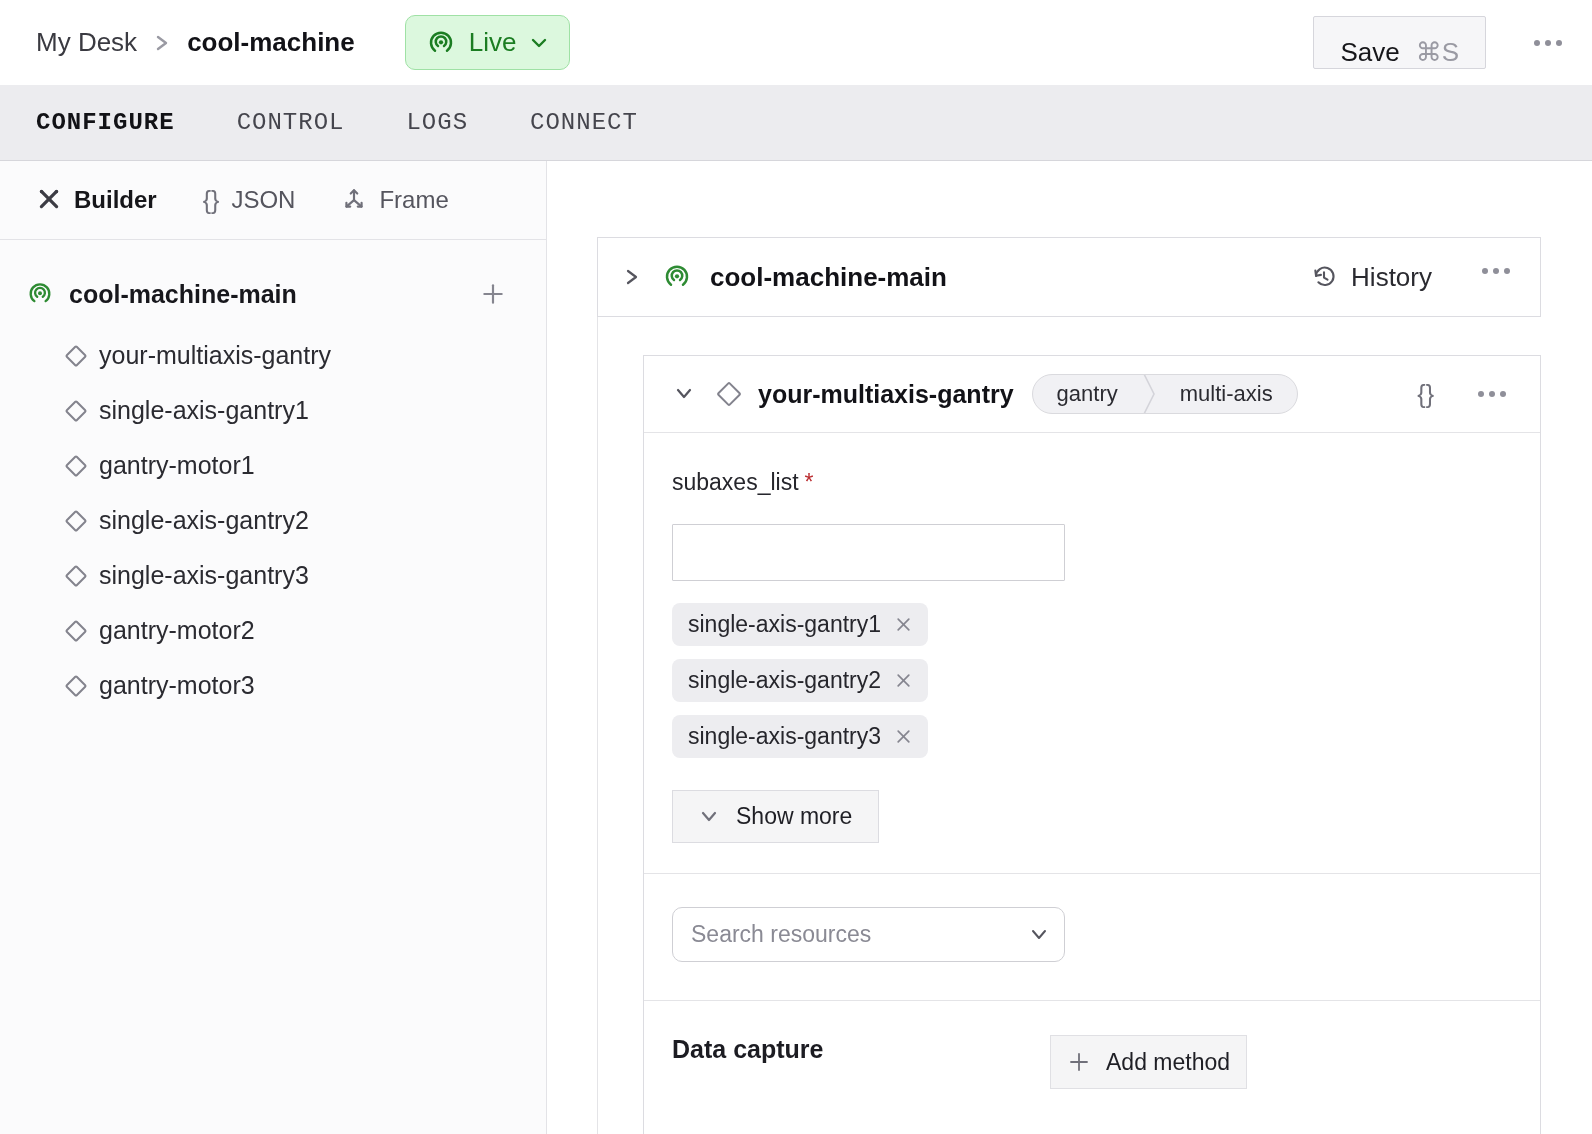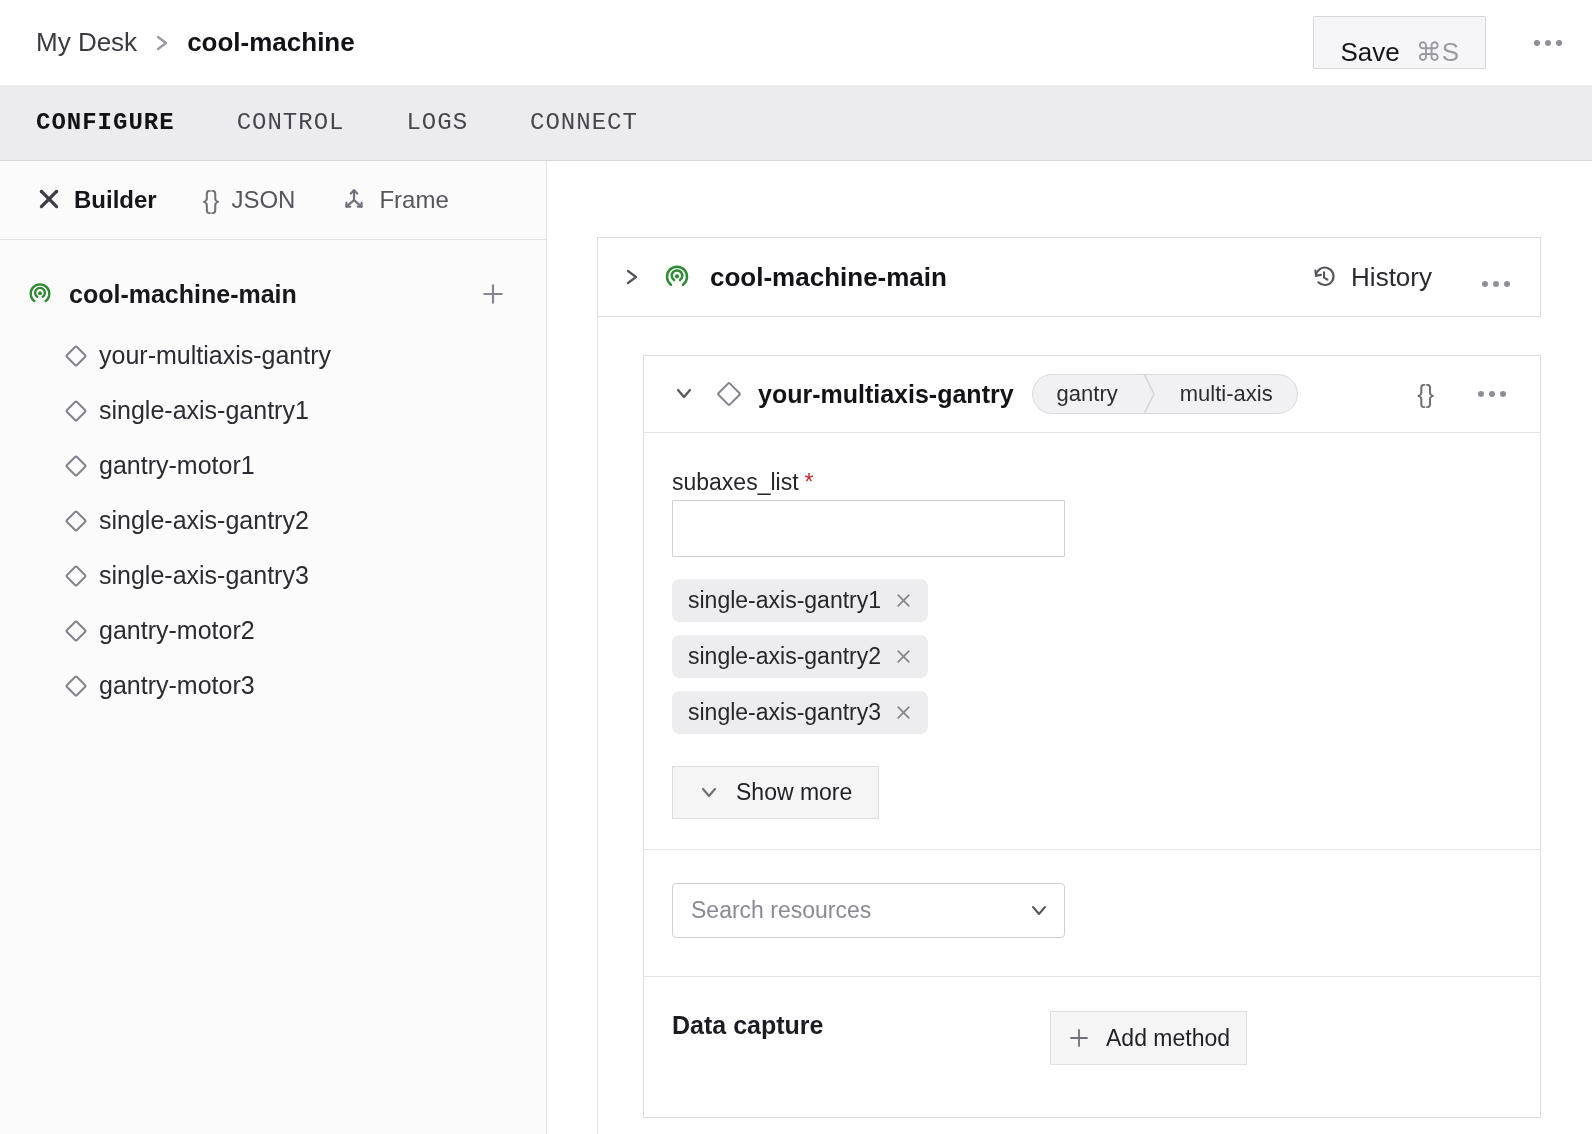--- a/index.html
+++ b/index.html
@@ -46,52 +46,52 @@
   .diamond { width:16px; height:16px; border:2px solid #83838d; border-radius:2px; transform:rotate(45deg); flex-shrink:0; }
   .diamond.lg { width:18px; height:18px; border-width:2px; }
 
   
   .content { flex:1; position:relative; padding-left:50px; background:#fff; }
   .connector { position:absolute; left:50px; top:156px; width:1px; height:817px; background:#e4e4e7; }
 
   .machine-panel { position:relative; z-index:1; margin-top:76px; width:944px; height:80px; background:#fff;
     border:1px solid #dcdce1; display:flex; align-items:center; padding:0 24px; }
   .machine-title { font-size:26px; font-weight:bold; color:#121217; margin-left:18px; }
-  .panel-right { margin-left:auto; display:flex; align-items:flex-end; gap:44px; }
+  .panel-right { margin-left:auto; display:flex; align-items:flex-start; gap:44px; }
   .history-btn { display:flex; align-items:center; gap:13px; font-size:26px; color:#2a2a30; cursor:pointer;
     background:none; border:none; font-family:"Liberation Sans", sans-serif; }
 
   .card { position:relative; z-index:1; margin:38px 0 0 46px; width:898px; background:#fff; border:1px solid #dcdce1; }
   .card-header { height:77px; border-bottom:1px solid #e4e4e7; display:flex; align-items:center; padding:0 28px; }
   .card-title { font-size:25px; font-weight:bold; color:#121217; margin-left:20px; white-space:nowrap; }
   .badge-pill { margin-left:18px; height:40px; display:flex; align-items:center; background:#f1f1f4;
     border:1px solid #dadade; border-radius:20px; overflow:hidden; }
   .badge-seg { font-size:22px; color:#2b2b31; padding:0 24px; display:flex; align-items:center; height:100%; }
   .card-header-right { margin-left:auto; display:flex; align-items:center; gap:38px; }
 
   .section { display:flex; border-bottom:1px solid #e4e4e7; padding:36px 32px 30px 28px; }
   .section:last-child { border-bottom:none; }
   .section-label { width:378px; flex-shrink:0; font-size:25px; font-weight:bold; color:#1c1c22; }
   .section-body { flex:1; }
 
-  .field-label { font-size:23px; color:#26262c; margin-bottom:4px; }
+  .field-label { font-size:23px; color:#26262c; margin-bottom:28px; }
   .required { color:#bb2d31; margin-left:6px; }
   .attr-input { width:393px; height:57px; border:1px solid #cfcfd4; border-radius:1px; background:#fff;
     font-size:23px; padding:0 14px; font-family:"Liberation Sans", sans-serif; outline:none; display:block; }
   .chips { margin-top:22px; display:flex; flex-direction:column; align-items:flex-start; gap:13px; }
   .chip { display:flex; align-items:center; height:43px; padding:0 16px; background:#ededf0; border-radius:8px;
     font-size:23px; color:#26262c; gap:14px; }
   .chip-x { cursor:pointer; display:flex; align-items:center; }
   .show-more { margin-top:32px; height:53px; padding:0 26px; display:flex; align-items:center; gap:17px;
     background:#f5f5f6; border:1px solid #dcdce1; font-size:23px; color:#1f1f25; cursor:pointer;
     font-family:"Liberation Sans", sans-serif; }
 
   .dep-section { padding-top:33px; padding-bottom:38px; }
   .dropdown { position:relative; width:393px; height:55px; }
-  .dropdown input { width:100%; height:100%; border:1px solid #cfcfd4; border-radius:4px; background:#fff;
+  .dropdown input { width:100%; height:100%; border:1px solid #cfcfd4; border-radius:10px; background:#fff;
     font-size:23px; padding:0 46px 0 18px; font-family:"Liberation Sans", sans-serif; outline:none; color:#701a75; }
   .dropdown input::placeholder { color:#8a8a94; opacity:1; }
   .dropdown .dd-chevron { position:absolute; right:16px; top:50%; transform:translateY(-50%); pointer-events:none; }
 
   .dc-section { padding-top:34px; padding-bottom:52px; }
   .add-method { height:54px; padding:0 16px; display:flex; align-items:center; gap:15px;
     background:#f5f5f6; border:1px solid #e0e0e4; font-size:23px; color:#1f1f25; cursor:pointer;
     font-family:"Liberation Sans", sans-serif; }
 
   svg { display:block; }
@@ -104,20 +104,35 @@
   <header class="topbar">
     <div class="breadcrumb">
       <span class="crumb-parent">My Desk</span>
       <span class="crumb-sep">
         <svg width="14" height="24" viewBox="0 0 14 24">
             <polyline points="3,6 11,12 3,18" fill="none" stroke="#9a9aa3" stroke-width="2.4" stroke-linecap="round" stroke-linejoin="round"></polyline>
           </svg>
       </span>
       <span class="crumb-current">cool-machine</span>
     </div>
+    <button class="live-badge">
+      <span>
+        <svg width="30" height="30" viewBox="0 0 24 24" fill="none" stroke="#1b7d22" stroke-width="2" stroke-linecap="round">
+          <path d="M7.2 18.1 a8 8 0 1 1 9.6 0"></path>
+          <path d="M9.6 14.4 a4.2 4.2 0 1 1 4.8 0"></path>
+          <circle cx="12" cy="11.4" r="1.7" fill="#1b7d22" stroke="none"></circle>
+        </svg>
+      </span>
+      <span>Live</span>
+      <span>
+        <svg width="20" height="14" viewBox="0 0 20 14">
+            <polyline points="4,4 10,10 16,4" fill="none" stroke="#1b7d22" stroke-width="2.4" stroke-linecap="round" stroke-linejoin="round"></polyline>
+          </svg>
+      </span>
+    </button>
     <div class="topbar-right">
       <button class="save-btn">
         <span class="save-label">Save</span>
         <span class="save-shortcut">⌘S</span>
       </button>
       <div class="dots">
           <i></i>
           <i></i>
           <i></i>
         </div>

